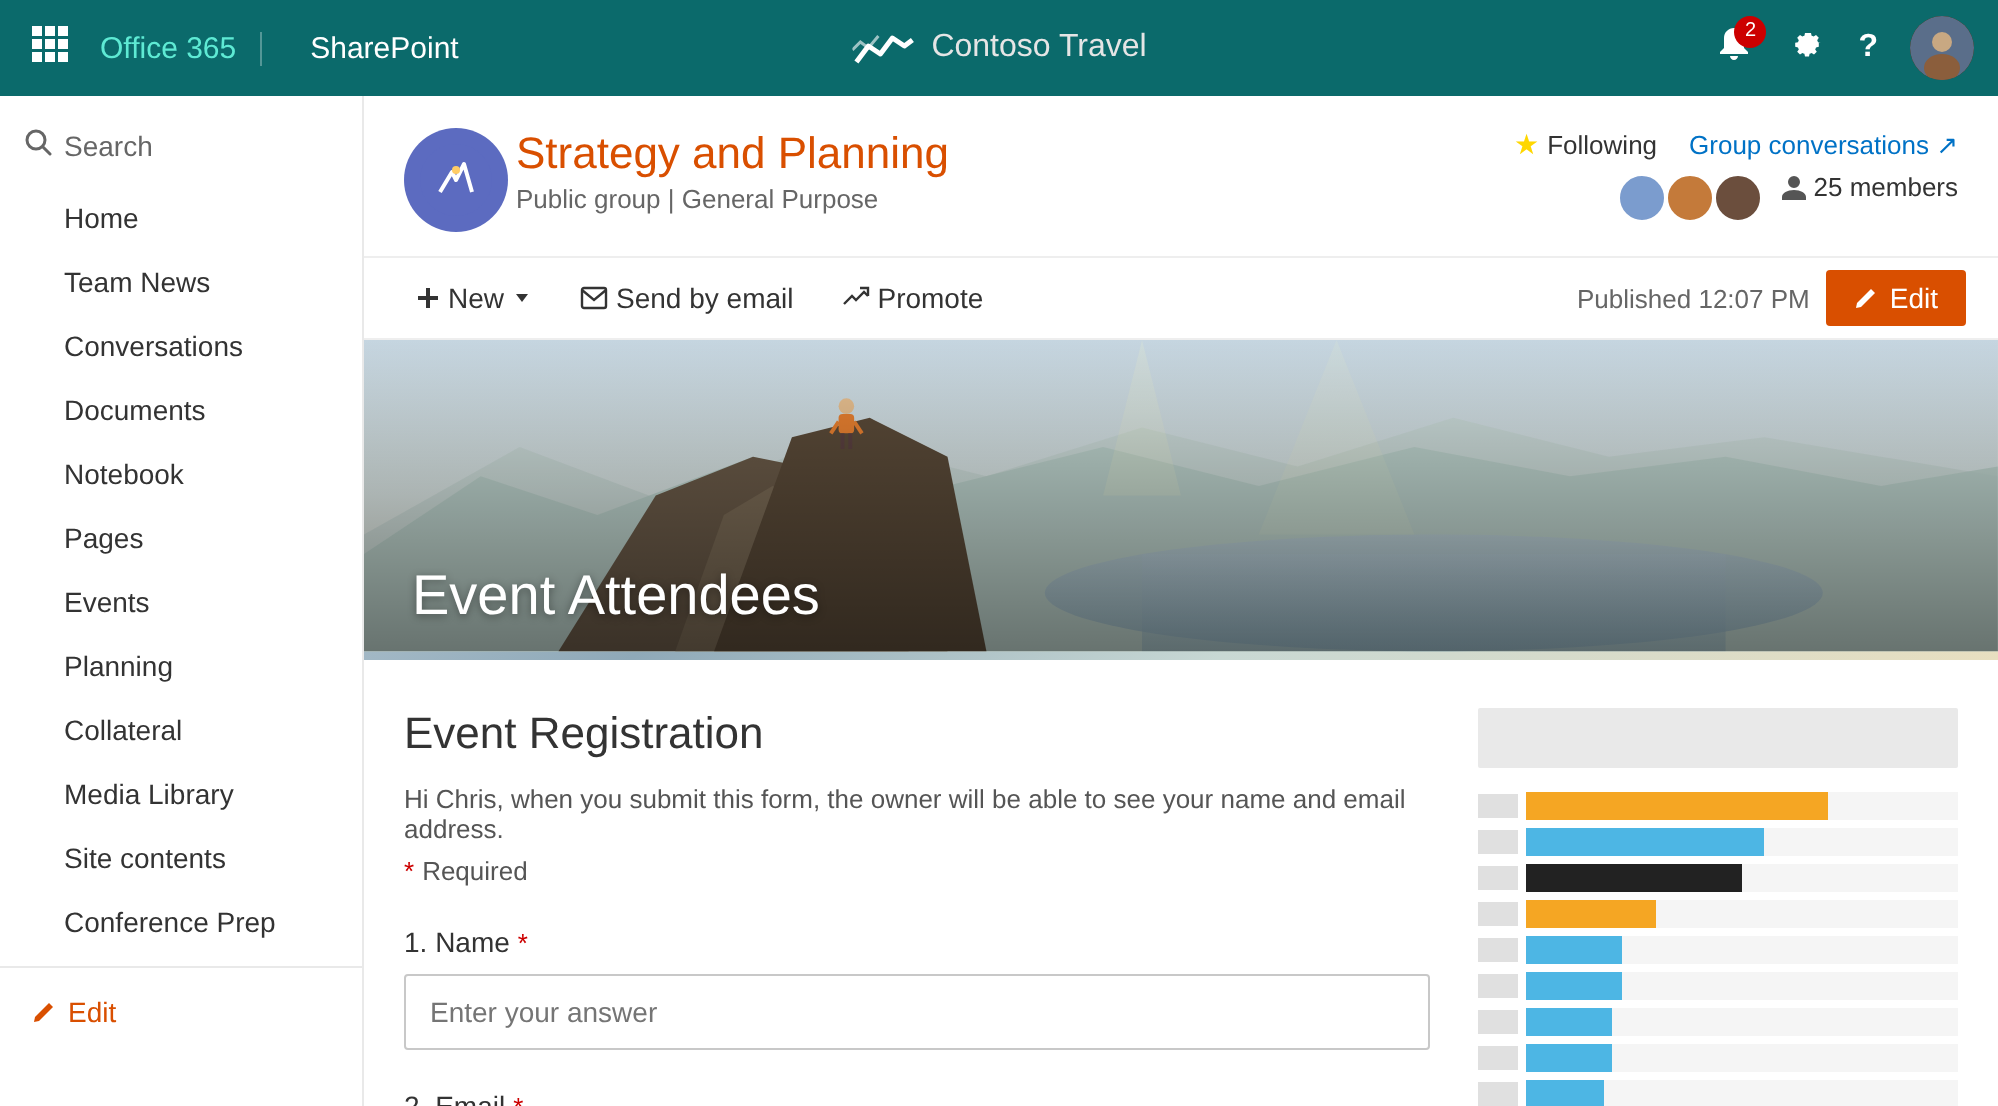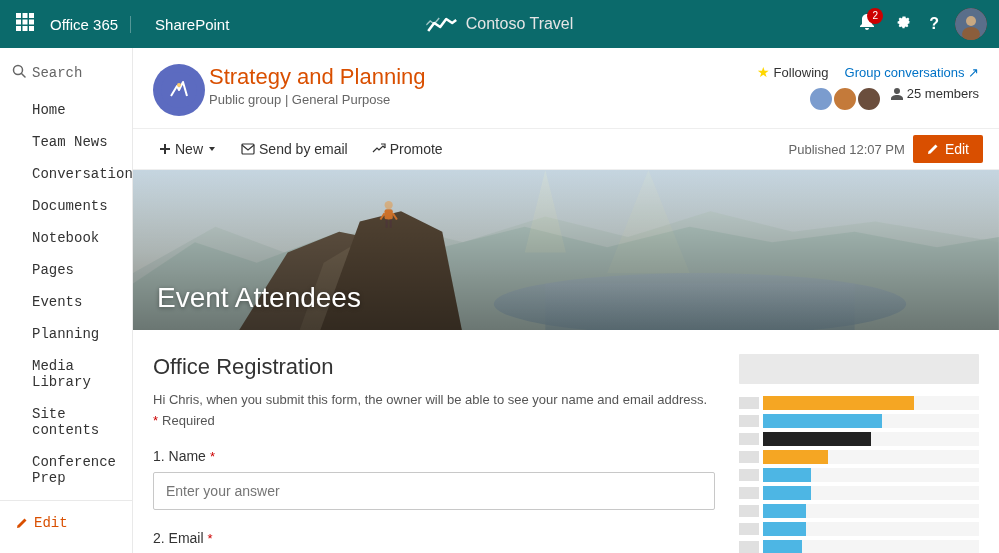--- a/index.html
+++ b/index.html
@@ -3,35 +3,35 @@
   <meta charset="utf-8">
   <style>
     * { margin: 0; padding: 0; box-sizing: border-box; }
     body { font-family: 'Segoe UI', Arial, sans-serif; font-size: 14px; color: #333; background: #fff; width: 999px; height: 553px; overflow: hidden; }
 
     
     .topbar {
       display: flex; align-items: center; background: #0b6a6b; height: 48px; padding: 0 12px; gap: 12px; position: relative; z-index: 10;
     }
     .topbar-waffle { color: #fff; font-size: 18px; cursor: pointer; padding: 4px; }
-    .topbar-office365 { color: #ffffff; font-size: 15px; font-weight: 400; padding-right: 12px; border-right: 1px solid rgba(255,255,255,0.3); }
+    .topbar-office365 { color: #5eead4; font-size: 15px; font-weight: 400; padding-right: 12px; border-right: 1px solid rgba(255,255,255,0.3); }
     .topbar-sharepoint { color: #fff; font-size: 15px; font-weight: 400; padding-left: 12px; }
     .topbar-site-title { display: flex; align-items: center; gap: 8px; color: #e5e5e5; font-size: 16px; font-weight: 500; position: absolute; left: 50%; transform: translateX(-50%); }
     .topbar-site-icon { width: 32px; height: 22px; display: inline-flex; align-items: center; justify-content: center; }
     .topbar-site-icon svg { width: 32px; height: 22px; }
     .topbar-right { margin-left: auto; display: flex; align-items: center; gap: 16px; }
     .topbar-icon-btn { color: #fff; font-size: 18px; cursor: pointer; position: relative; }
     .topbar-badge { position: absolute; top: -4px; right: -6px; background: #c00; color: #fff; border-radius: 50%; width: 16px; height: 16px; font-size: 10px; display: flex; align-items: center; justify-content: center; }
     .topbar-avatar { width: 32px; height: 32px; border-radius: 50%; background: #5a3e28; display: flex; align-items: center; justify-content: center; overflow: hidden; }
 
     
     .layout { display: flex; height: calc(553px - 48px); }
 
     
-    .sidebar { width: 133px; background: #fff; border-right: 1px solid #e9e9e9; flex-shrink: 0; overflow-y: auto; padding-top: 8px; font-family: Liberation Mono, monospace; }
+    .sidebar { width: 182px; background: #fff; border-right: 1px solid #e9e9e9; flex-shrink: 0; overflow-y: auto; padding-top: 8px; }
     .sidebar-search { display: flex; align-items: center; gap: 6px; padding: 8px 12px; color: #666; cursor: pointer; }
     .sidebar-search-icon { color: #666; font-size: 14px; }
     .sidebar-nav { margin-top: 4px; margin-left: 16px; }
     .sidebar-item { padding: 8px 16px; cursor: pointer; color: #333; font-size: 14px; }
     .sidebar-divider { height: 1px; background: #e9e9e9; margin: 6px 0; }
     .sidebar-edit { display: flex; align-items: center; gap: 6px; padding: 8px 16px; color: #d94f00; cursor: pointer; font-size: 14px; }
 
     
     .main { flex: 1; overflow-y: auto; background: #fff; position: relative; }
 
@@ -156,20 +156,21 @@
     </div>
     <div class="sidebar-nav">
       <div class="sidebar-item">Home</div>
       <div class="sidebar-item">Team News</div>
       <div class="sidebar-item">Conversations</div>
       <div class="sidebar-item">Documents</div>
       <div class="sidebar-item">Notebook</div>
       <div class="sidebar-item">Pages</div>
       <div class="sidebar-item">Events</div>
       <div class="sidebar-item">Planning</div>
+      <div class="sidebar-item">Collateral</div>
       <div class="sidebar-item">Media Library</div>
       <div class="sidebar-item">Site contents</div>
       <div class="sidebar-item">Conference Prep</div>
     </div>
     <div class="sidebar-divider"></div>
     <div class="sidebar-edit">
       <svg width="12" height="12" viewBox="0 0 12 12" fill="#d94f00">
         <path d="M8.5 1.5l2 2-7 7-2.5.5.5-2.5 7-7z"></path>
       </svg>
       <span>Edit</span>
@@ -292,21 +293,21 @@
         <polygon points="500,0 460,100 540,100" fill="rgba(255,255,200,0.1)"></polygon>
 
         <rect width="840" height="160" fill="url(#darkoverlay)"></rect>
       </svg>
       <div class="hero-title">Event Attendees</div>
     </div>
 
     <div class="content-area">
 
       <div class="form-section">
-        <div class="form-title">Office Registration</div>
+        <div class="form-title">Event Registration</div>
         <div class="form-desc">Hi Chris, when you submit this form, the owner will be able to see your name and email address.</div>
         <div class="form-required-note">
           <span class="required-star">*</span>
           <span>Required</span>
         </div>
         <div class="form-field-group">
           <div class="form-field-label">
             <span>1. Name</span>
             <span class="required-star">*</span>
           </div>

